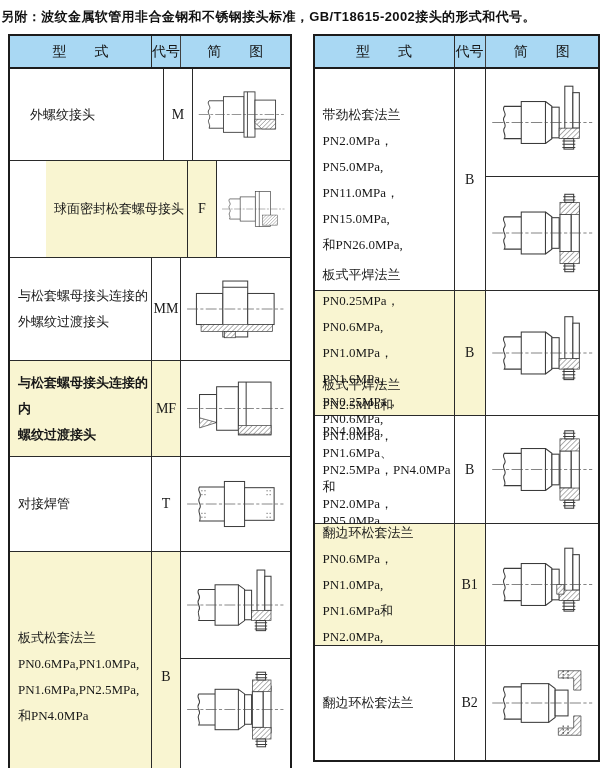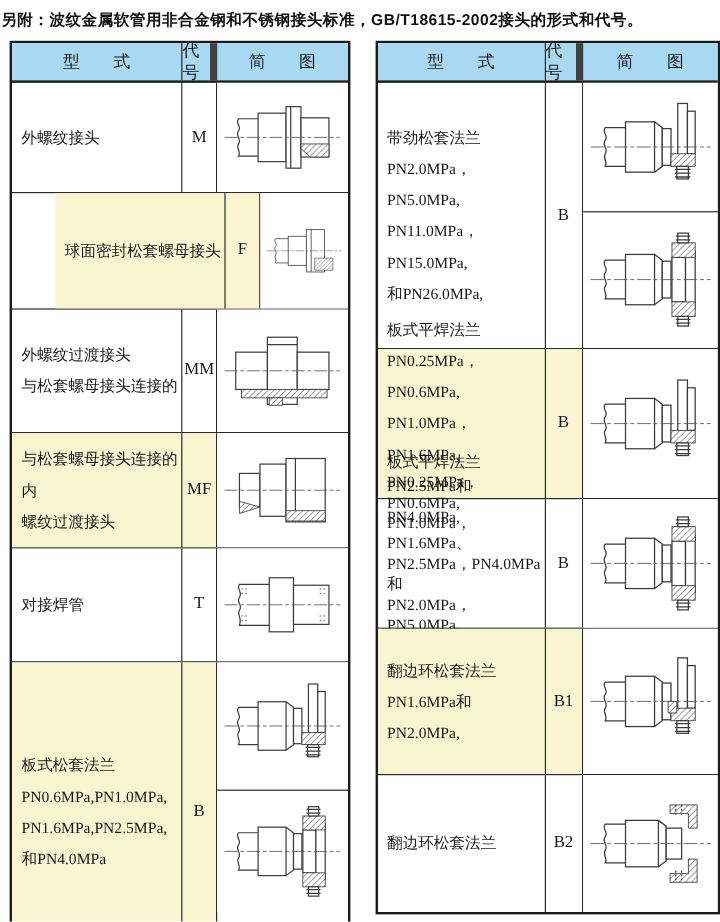--- a/index.html
+++ b/index.html
@@ -23,37 +23,37 @@
   .dcell + .dcell{border-top:1px solid #2a2a2a;}
   .hl .tcell,.hl .ccell{background:#f9f5d1;}
   .tbl-left  .tcell{width:141px;flex:none;}
   .tbl-left  .ccell{width:30px;}
   .tbl-right .tcell{width:139px;flex:none;}
   .tbl-right .ccell{width:32px;}
   .tbl-left  .hcell.h-type{width:141px;}
   .tbl-left  .hcell.h-code{width:30px;}
   .tbl-right .hcell.h-type{width:139px;}
   .tbl-right .hcell.h-code{width:32px;}
-  .hcell.h-code{border-left:1px solid #2a2a2a;border-right:6px solid #404040;}
+  .hcell.h-code{border-left:1px solid #2a2a2a;border-right:1px solid #404040;}
   .hcell.h-diag{flex:1;}
   .dcell svg{width:100%;height:100%;}
 </style>
 </head>
 <body>
 
 <div class="page">
   <div class="title">另附：波纹金属软管用非合金钢和不锈钢接头标准，GB/T18615-2002接头的形式和代号。</div>
   <div class="tables">
       <div class="tbl tbl-left">
         <div class="hdr">
           <div class="hcell h-type">型　　式</div>
           <div class="hcell h-code">代号</div>
           <div class="hcell h-diag">简　　图</div>
         </div>
-        <div class="row first" style="height: 91px;">
+        <div class="row first" style="height: 91px; padding-left: 12px;">
           <div class="tcell" style="line-height: 26px;">
             <span class="tline">外螺纹接头</span>
           </div>
           <div class="ccell">M</div>
           <div class="dcol">
             <div class="dcell">
               <svg viewBox="0 0 132 100" preserveAspectRatio="xMidYMid meet" xmlns="http://www.w3.org/2000/svg">
                 <defs>
                   <pattern id="hch" width="4.5" height="4.5" patternUnits="userSpaceOnUse" patternTransform="rotate(45)">
                     <rect width="4.5" height="4.5" fill="#fff"></rect>
@@ -90,22 +90,22 @@
                 <rect x="70" y="15" width="30" height="70" fill="#ffffff" stroke="#3b3b3b" stroke-width="1.3"></rect>
                 <path d="M78 15 V85" stroke="#3b3b3b" stroke-width="1.3" fill="none"></path>
                 <rect x="84" y="62" width="30" height="20" fill="url(#hch)" stroke="#3b3b3b" stroke-width="0.9"></rect>
                 <path d="M4 50 H128" stroke="#555" stroke-width="0.9" stroke-dasharray="14 3 4 3" fill="none"></path>
               </svg>
             </div>
           </div>
         </div>
         <div class="row" style="height: 103px;">
           <div class="tcell" style="line-height: 26px;">
+            <span class="tline">与松套螺母接头连接的</span>
             <span class="tline">外螺纹过渡接头</span>
-            <span class="tline">与松套螺母接头连接的</span>
           </div>
           <div class="ccell">MM</div>
           <div class="dcol">
             <div class="dcell">
               <svg viewBox="0 0 132 100" preserveAspectRatio="xMidYMid meet" xmlns="http://www.w3.org/2000/svg">
                 <defs>
                   <pattern id="hch" width="4.5" height="4.5" patternUnits="userSpaceOnUse" patternTransform="rotate(45)">
                     <rect width="4.5" height="4.5" fill="#fff"></rect>
                     <line x1="0" y1="0" x2="0" y2="4.5" stroke="#4a4a4a" stroke-width="1.1"></line>
                   </pattern>
@@ -115,21 +115,21 @@
                 <path d="M50 22 h32 M50 78 h32" stroke="#3b3b3b" stroke-width="1.3" fill="none"></path>
                 <rect x="82" y="30" width="34" height="40" fill="#ffffff" stroke="#3b3b3b" stroke-width="1.3"></rect>
                 <rect x="22" y="70" width="92" height="9" fill="url(#hch)" stroke="#3b3b3b" stroke-width="0.9"></rect>
                 <rect x="52" y="79" width="14" height="8" fill="url(#hch)" stroke="#3b3b3b" stroke-width="0.9"></rect>
                 <path d="M4 50 H128" stroke="#555" stroke-width="0.9" stroke-dasharray="14 3 4 3" fill="none"></path>
               </svg>
             </div>
           </div>
         </div>
         <div class="row hl" style="height: 96px;">
-          <div class="tcell" style="line-height: 26px;">
+          <div class="tcell" style="line-height: 26px; font-weight: bold;">
             <span class="tline">与松套螺母接头连接的内</span>
             <span class="tline">螺纹过渡接头</span>
           </div>
           <div class="ccell">MF</div>
           <div class="dcol">
             <div class="dcell">
               <svg viewBox="0 0 132 100" preserveAspectRatio="xMidYMid meet" xmlns="http://www.w3.org/2000/svg">
                 <defs>
                   <pattern id="hch" width="4.5" height="4.5" patternUnits="userSpaceOnUse" patternTransform="rotate(45)">
                     <rect width="4.5" height="4.5" fill="#fff"></rect>
@@ -348,20 +348,21 @@
                 <rect x="94" y="88" width="11" height="10" fill="#ffffff" stroke="#3b3b3b" stroke-width="1.3"></rect>
                 <path d="M92 91 h15 M92 95 h15" stroke="#3b3b3b" stroke-width="1.3" fill="none"></path>
                 <path d="M4 50 H128" stroke="#555" stroke-width="0.9" stroke-dasharray="14 3 4 3" fill="none"></path>
               </svg>
             </div>
           </div>
         </div>
         <div class="row hl" style="height: 122px;">
           <div class="tcell" style="line-height: 26px;">
             <span class="tline">翻边环松套法兰</span>
+            <span class="tline">PN0.6MPa，PN1.0MPa,</span>
             <span class="tline">PN1.6MPa和PN2.0MPa,</span>
           </div>
           <div class="ccell">B1</div>
           <div class="dcol">
             <div class="dcell">
               <svg viewBox="0 0 132 100" preserveAspectRatio="xMidYMid meet" xmlns="http://www.w3.org/2000/svg">
                 <defs>
                   <pattern id="hch" width="4.5" height="4.5" patternUnits="userSpaceOnUse" patternTransform="rotate(45)">
                     <rect width="4.5" height="4.5" fill="#fff"></rect>
                     <line x1="0" y1="0" x2="0" y2="4.5" stroke="#4a4a4a" stroke-width="1.1"></line>

